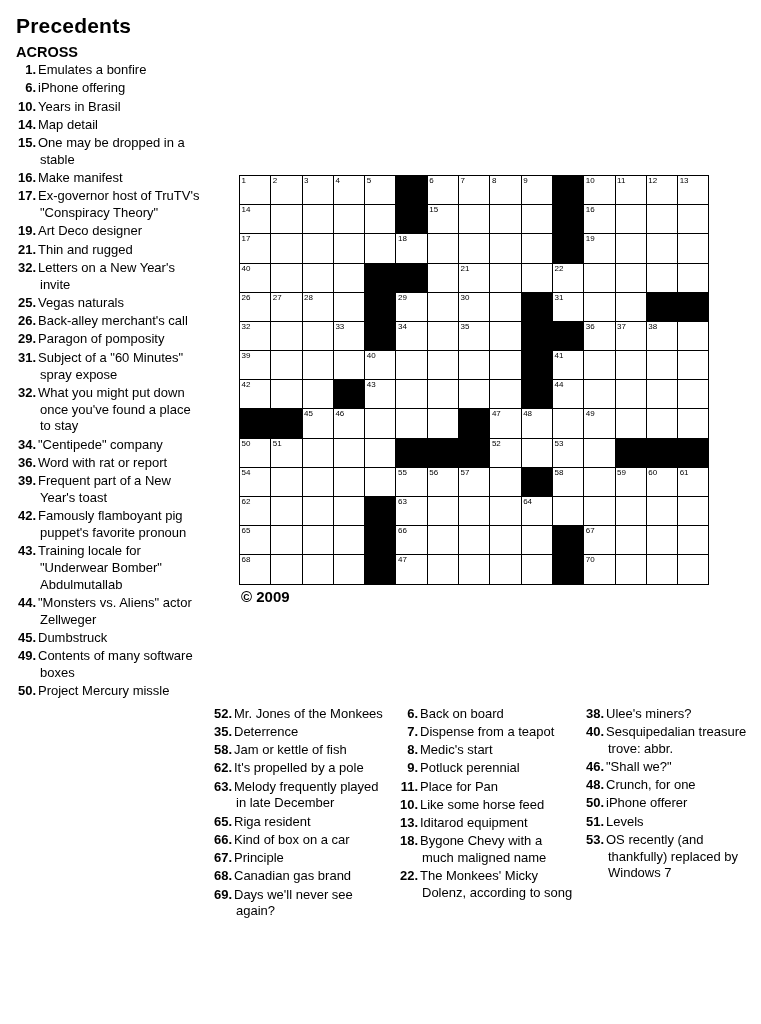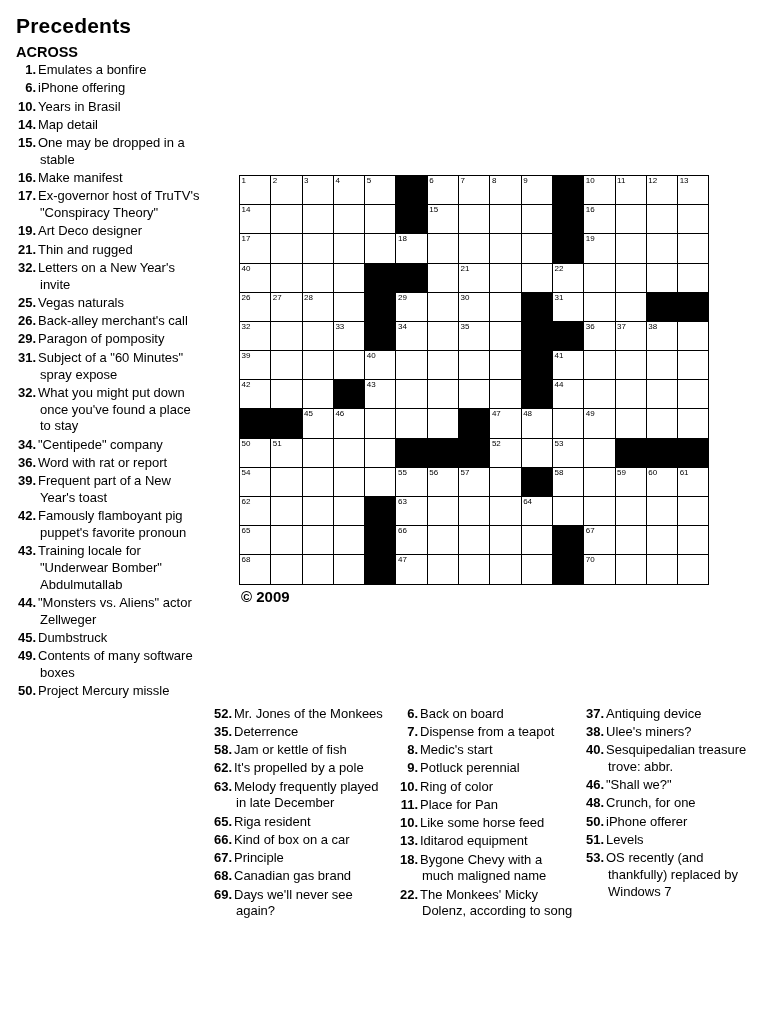--- a/index.html
+++ b/index.html
@@ -546,33 +546,31 @@
       </ol>
 
     </div>
 
     <div class="lcol">
       <ol class="clues">
         <li><span class="num">6.</span><span>Back on board</span></li>
         <li><span class="num">7.</span><span>Dispense from a teapot</span></li>
         <li><span class="num">8.</span><span>Medic's start</span></li>
         <li><span class="num">9.</span><span>Potluck perennial</span></li>
-        <li><span class="num">10.</span><span>Ring of color</span></li>
         <li><span class="num">11.</span><span>Place for Pan</span></li>
         <li><span class="num">10.</span><span>Like some horse feed</span></li>
         <li><span class="num">13.</span><span>Iditarod equipment</span></li>
         <li><span class="num">18.</span><span>Bygone Chevy with a much maligned name</span></li>
         <li><span class="num">22.</span><span>The Monkees' Micky Dolenz, according to song</span></li>
 
       </ol>
     </div>
 
     <div class="lcol last">
       <ol class="clues">
-        <li><span class="num">37.</span><span>Antiquing device</span></li>
         <li><span class="num">38.</span><span>Ulee's miners?</span></li>
         <li><span class="num">40.</span><span>Sesquipedalian treasure trove: abbr.</span></li>
         <li><span class="num">46.</span><span>"Shall we?"</span></li>
         <li><span class="num">48.</span><span>Crunch, for one</span></li>
         <li><span class="num">50.</span><span>iPhone offerer</span></li>
         <li><span class="num">51.</span><span>Levels</span></li>
         <li><span class="num">53.</span><span>OS recently (and thankfully) replaced by Windows 7</span></li>
 
       </ol>
     </div>

